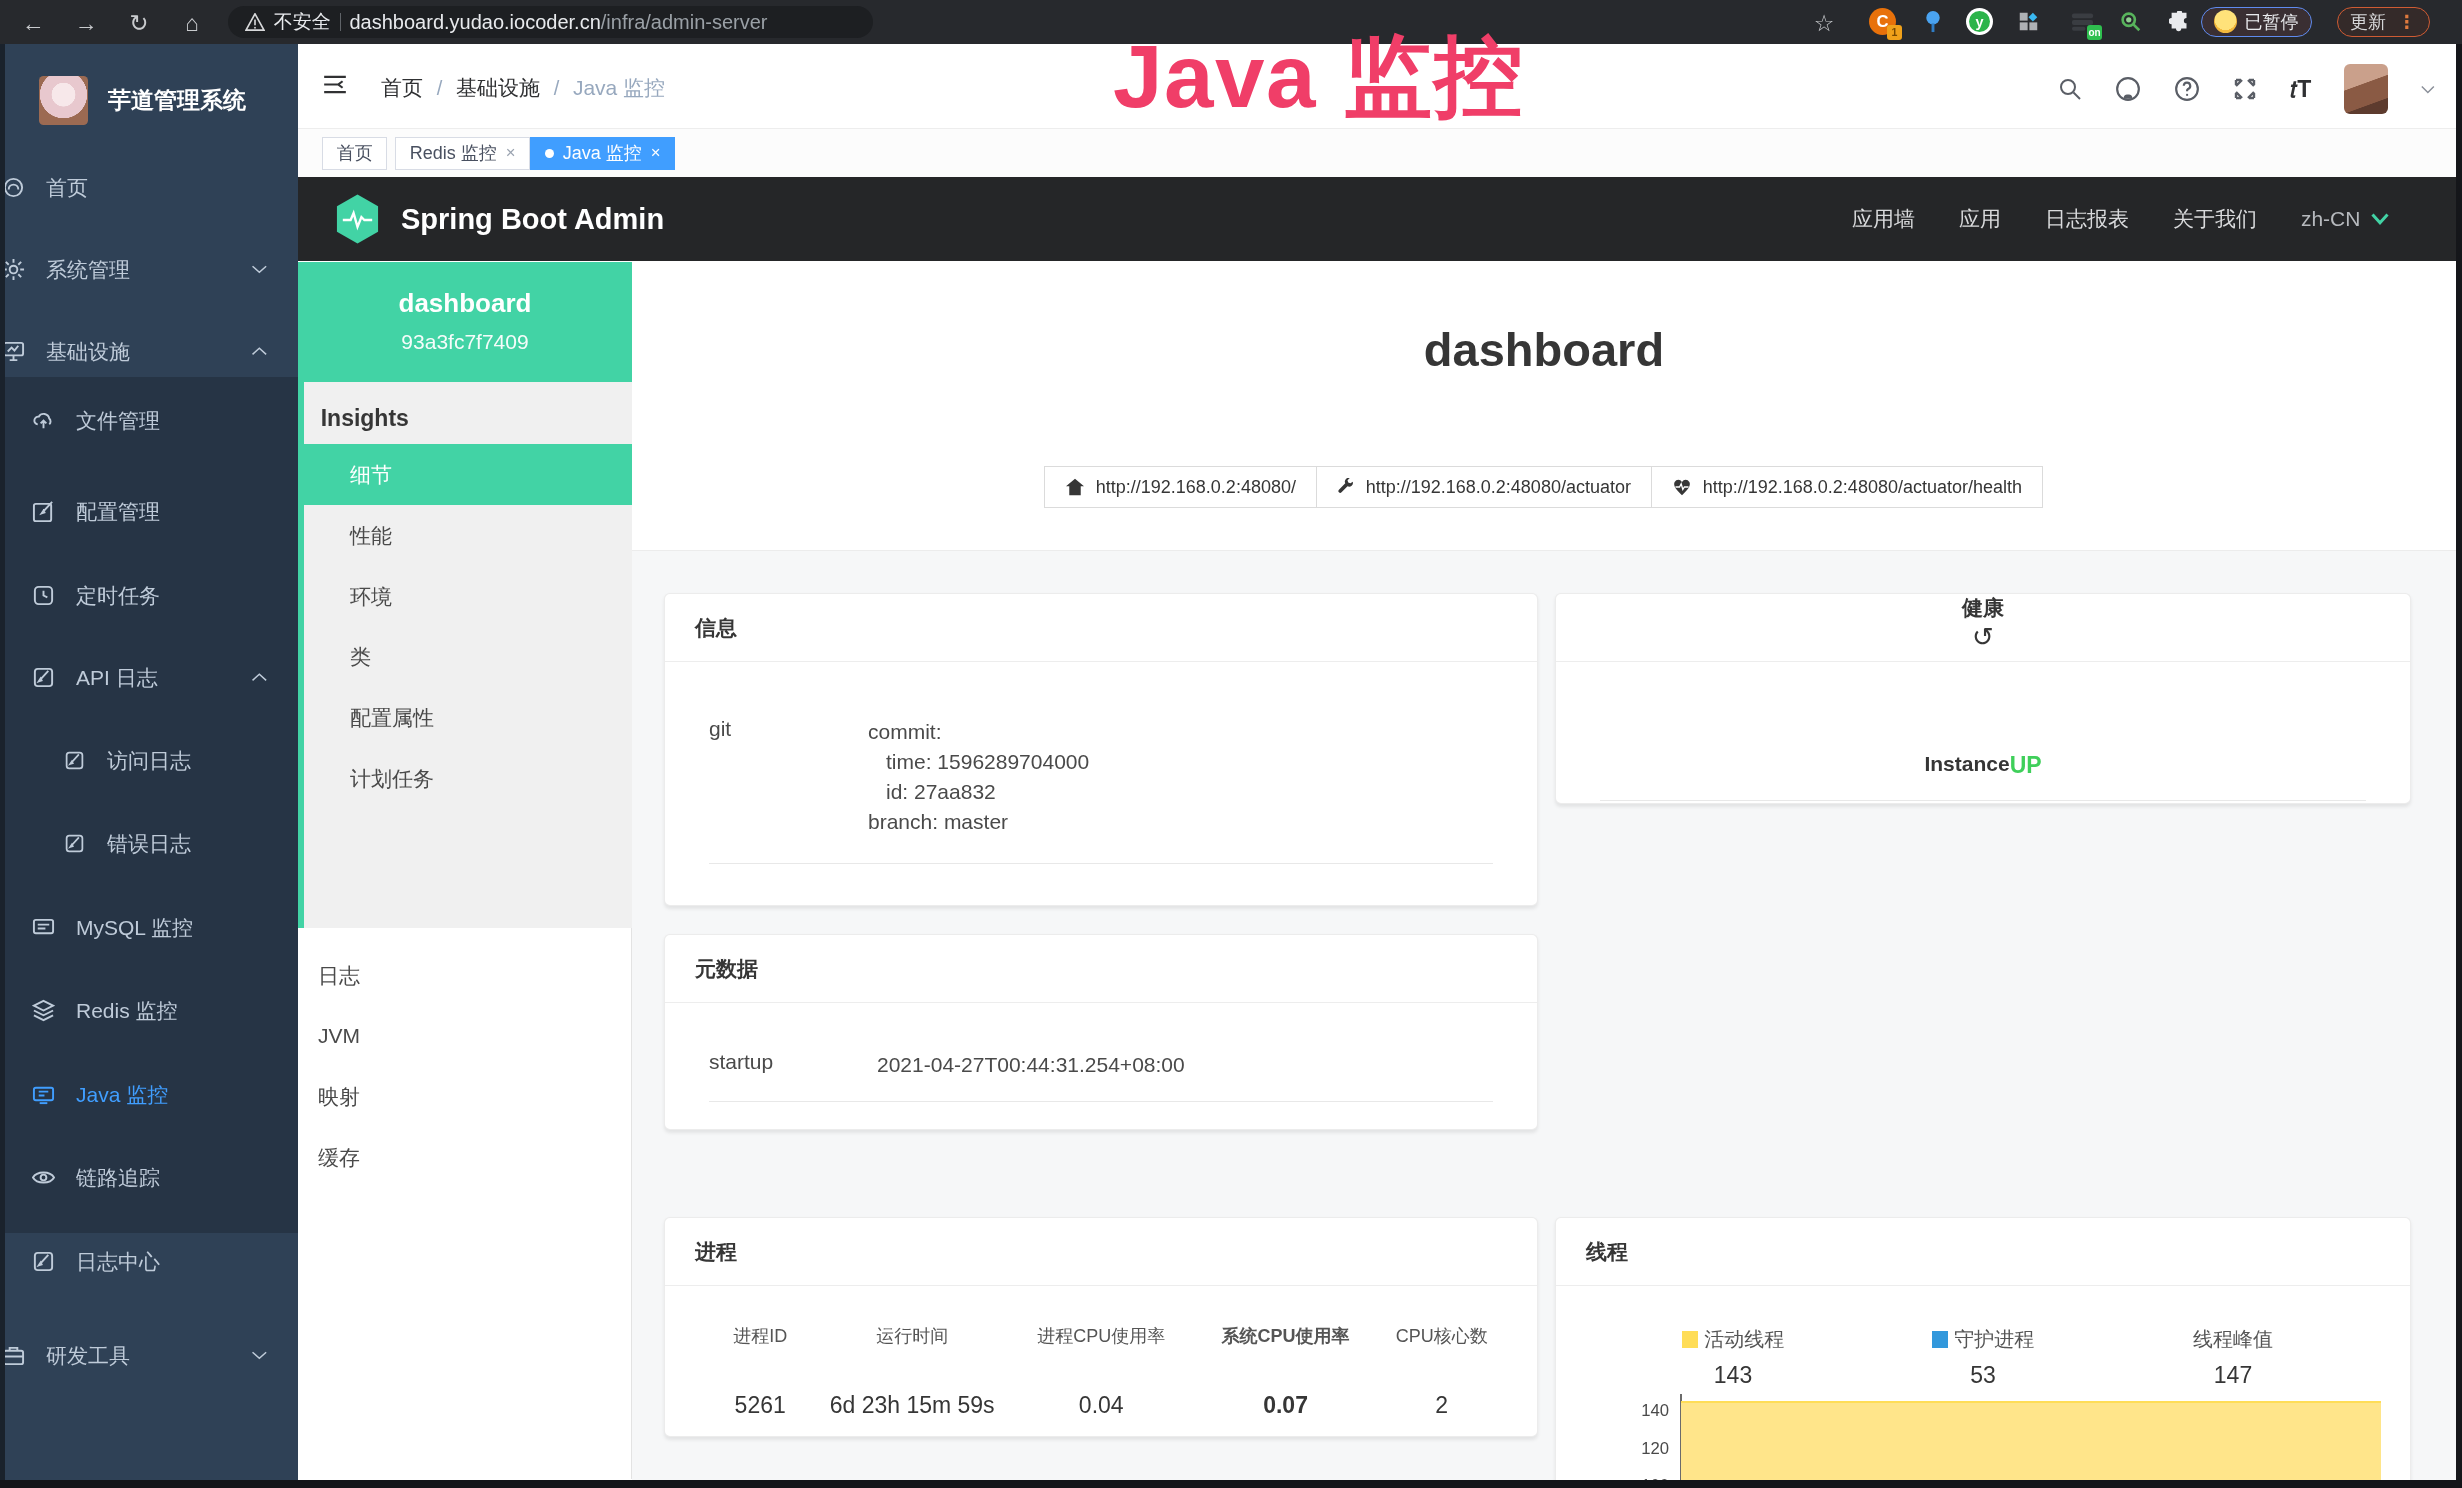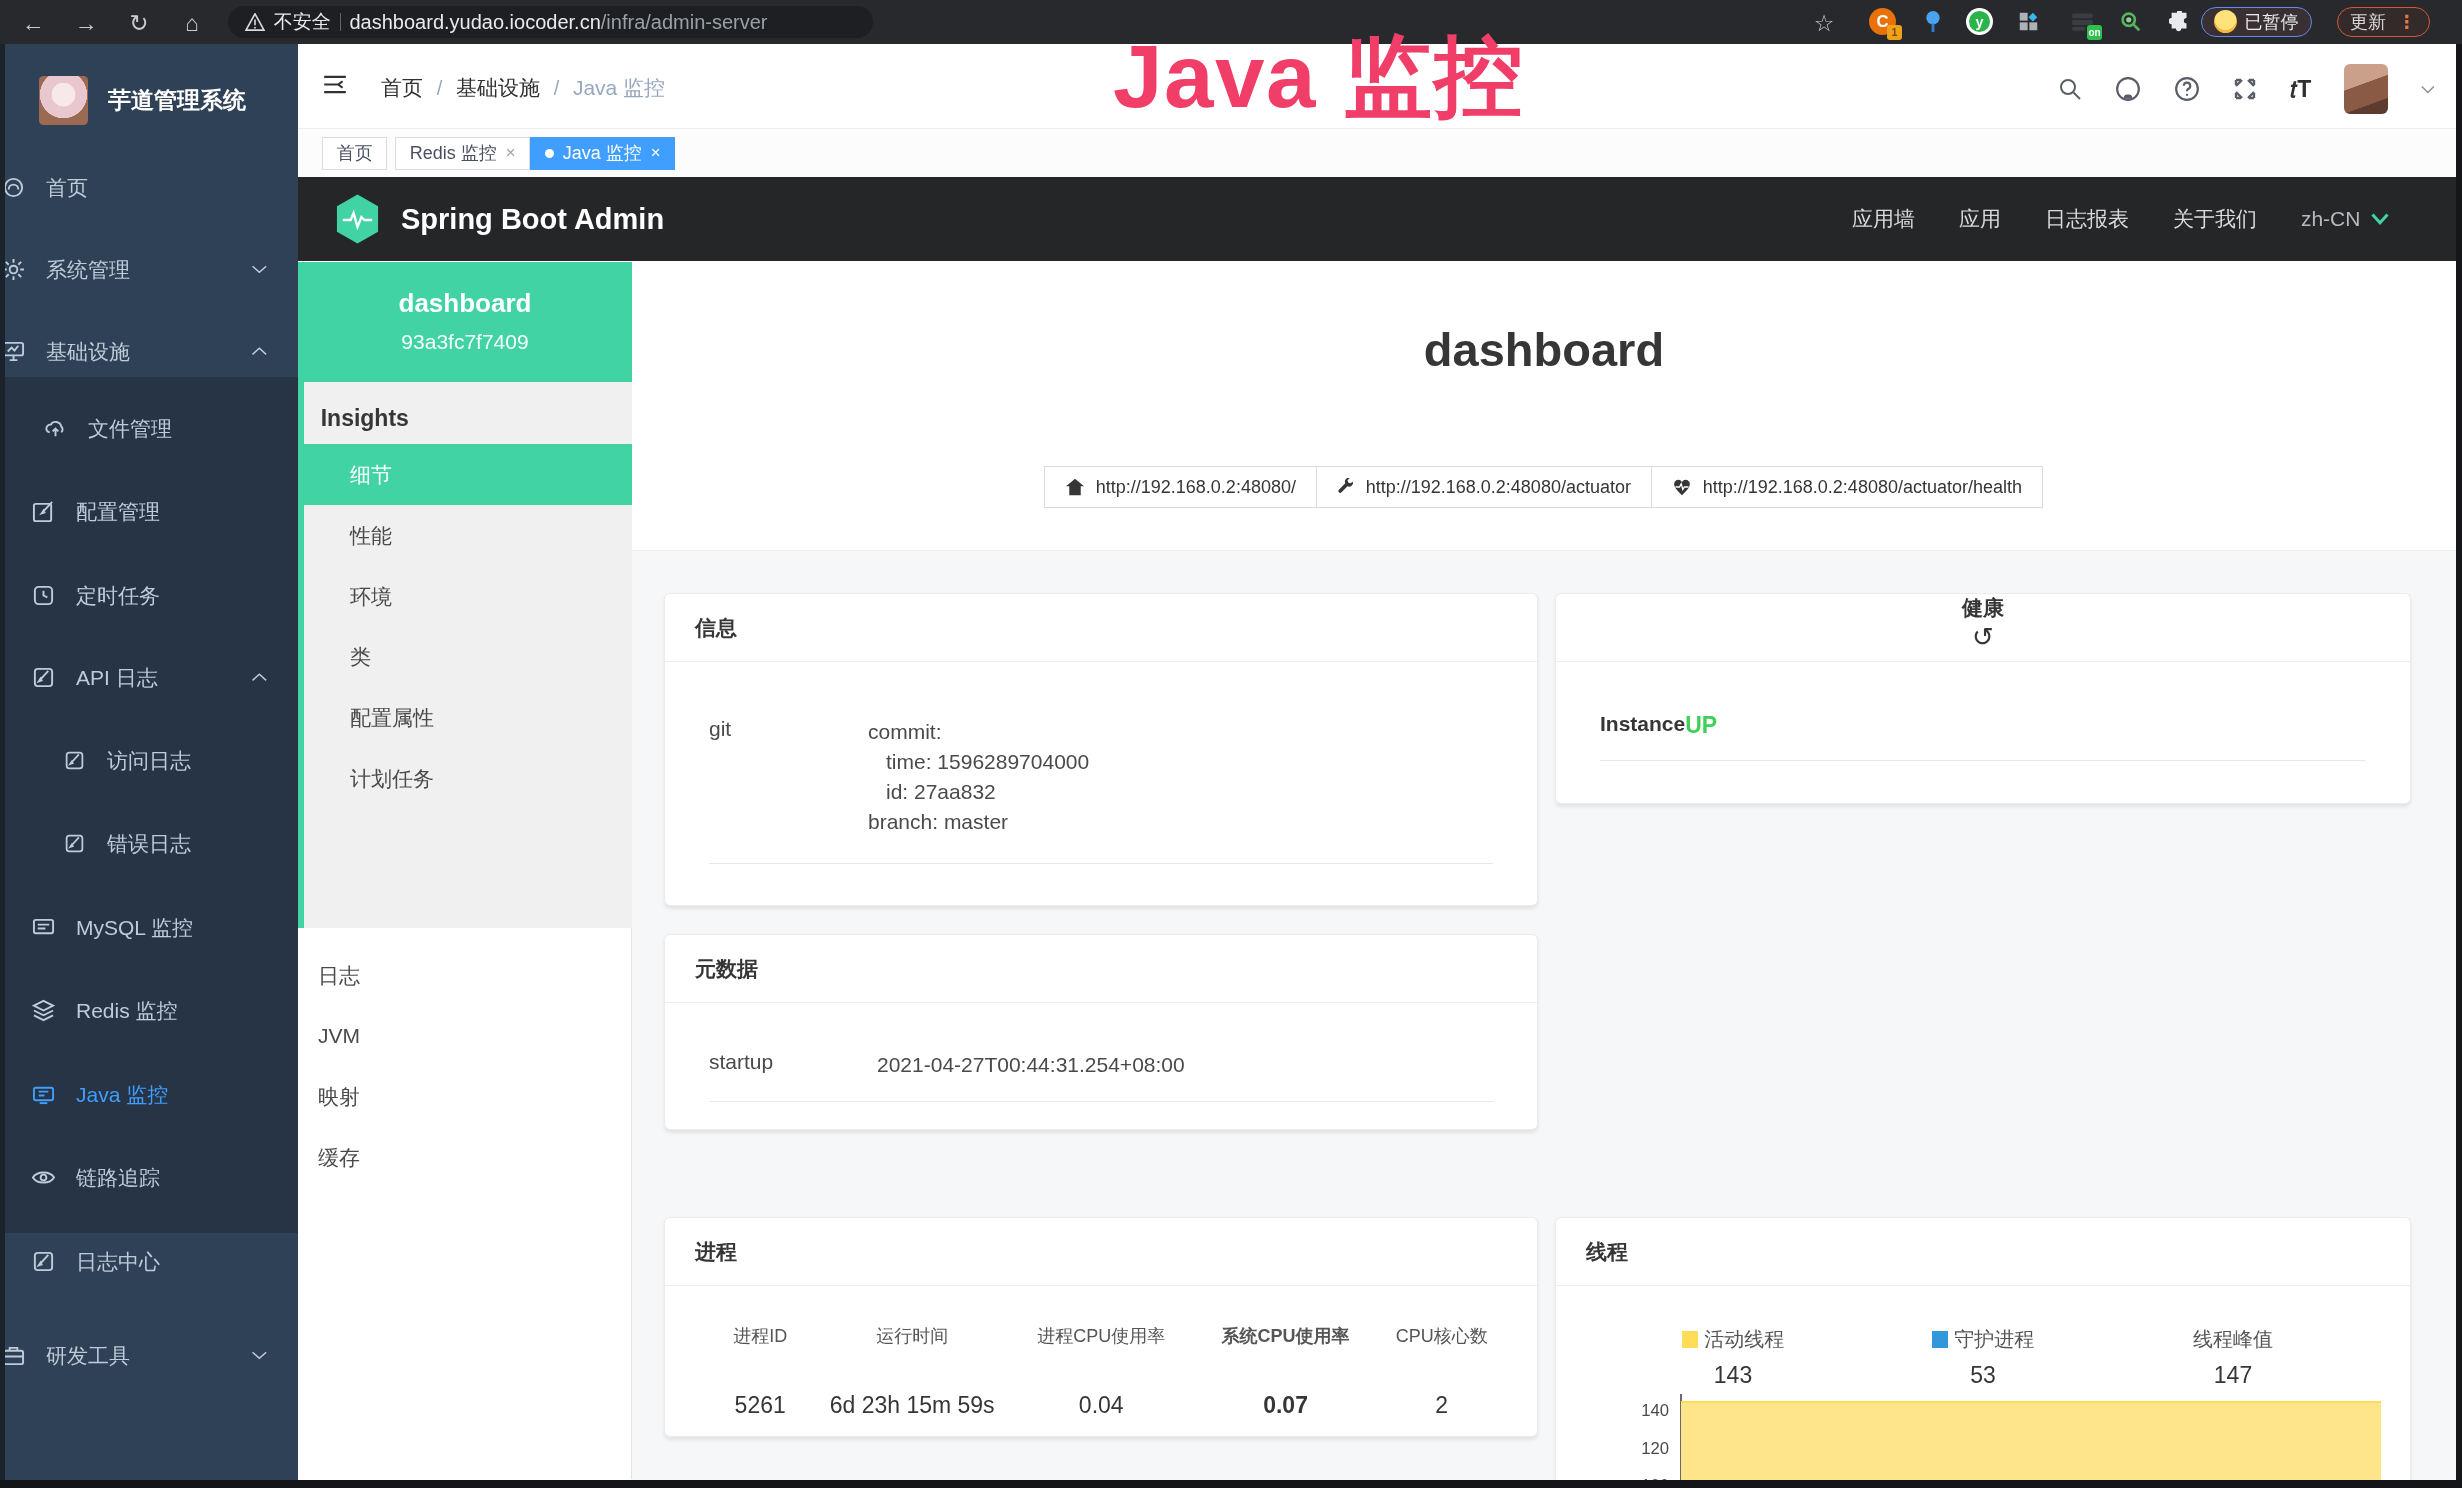--- a/index.html
+++ b/index.html
@@ -241,21 +241,21 @@
           </svg>
         </span>
       <span>基础设施</span>
       <span class="chev">
           <svg width="16.7" height="10.6" viewBox="0 0 22 14" fill="none" stroke="#bfcbd9" stroke-width="2">
             <path d="M2 11 L11 3 L20 11"></path>
           </svg>
         </span>
     </div>
 
-    <div class="mitem" style="top:355px; padding-left:30px;margin-left:12px;">
+    <div class="mitem" style="top:347px; padding-left:30px;">
       <span class="mi">
           <svg width="23" height="23" viewBox="0 0 24 24" fill="none" stroke="#bfcbd9" stroke-width="2">
             <path d="M6 16 a4 4 0 1 1 1-8 a6 6 0 0 1 11 2 a4 4 0 0 1 0 6"></path>
             <path d="M12 12v8M9 15l3-3 3 3"></path>
           </svg>
         </span>
       <span>文件管理</span>
     </div>
 
     <div class="mitem" style="top:438px; padding-left:30px;">
@@ -549,21 +549,21 @@
       </div>
     </div>
   </div>
 
   <div class="card" style="left:1555px; top:593px; width:856px; height:211px;">
     <div class="card-h" style="flex-direction:column;">
       <span class="t">健康</span>
       <span style="font-size:26px; color:#363636;">↺</span>
     </div>
     <div style="padding:50px 44px 0 44px;">
-      <div class="krow" style="padding-bottom:21px; justify-content:flex-start;">
+      <div class="krow" style="padding-bottom:21px; justify-content:center;margin-top:40px;">
         <span class="klabel" style="font-weight:bold; color:#363636;">Instance</span>
         <span id="up-badge">UP</span>
       </div>
     </div>
   </div>
 
   <div class="card" style="left:664px; top:934px; width:874px; height:196px;">
     <div class="card-h">
         <span class="t">元数据</span>
       </div>

